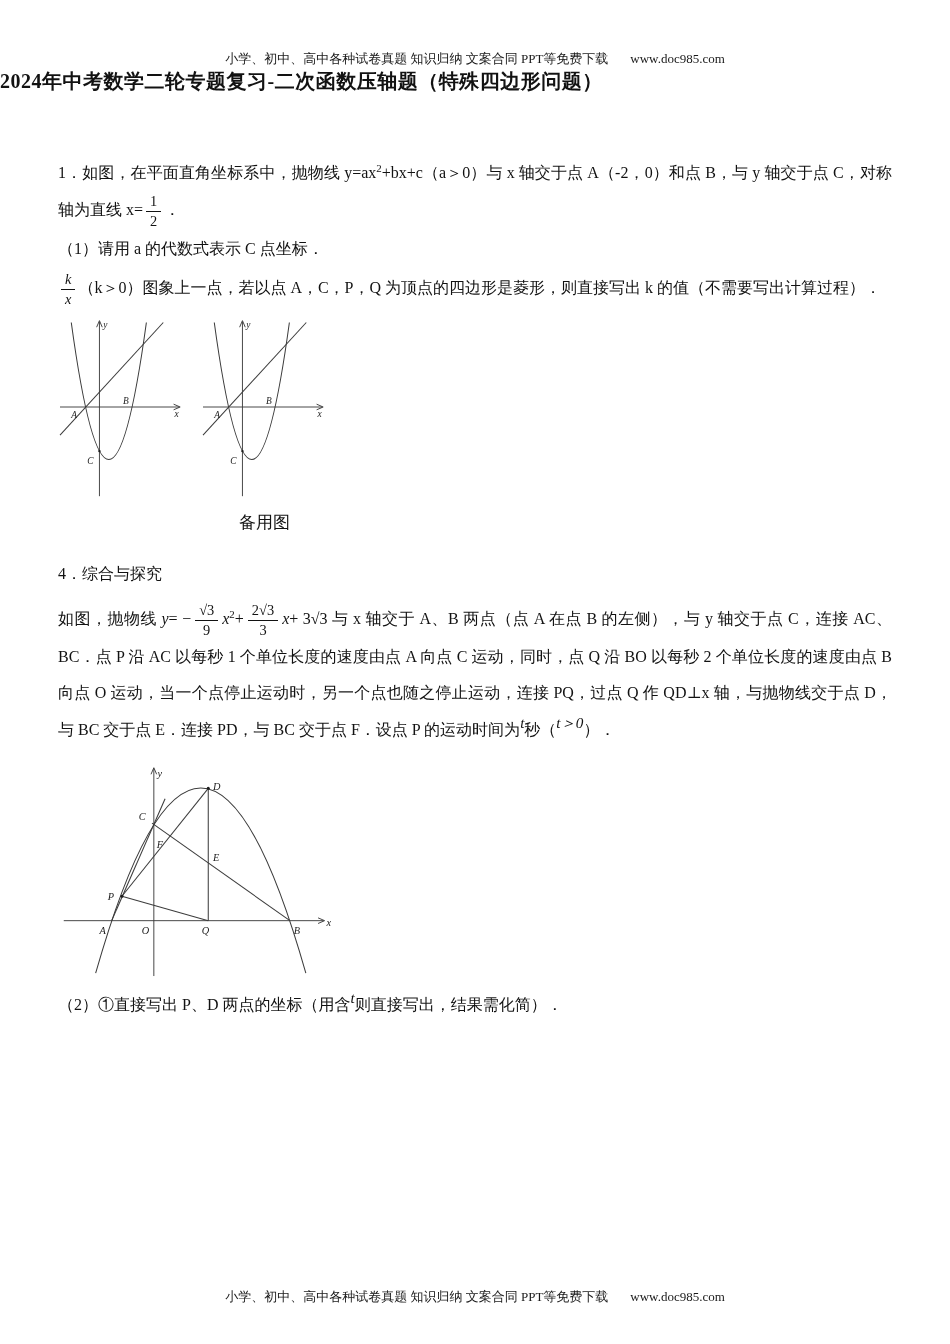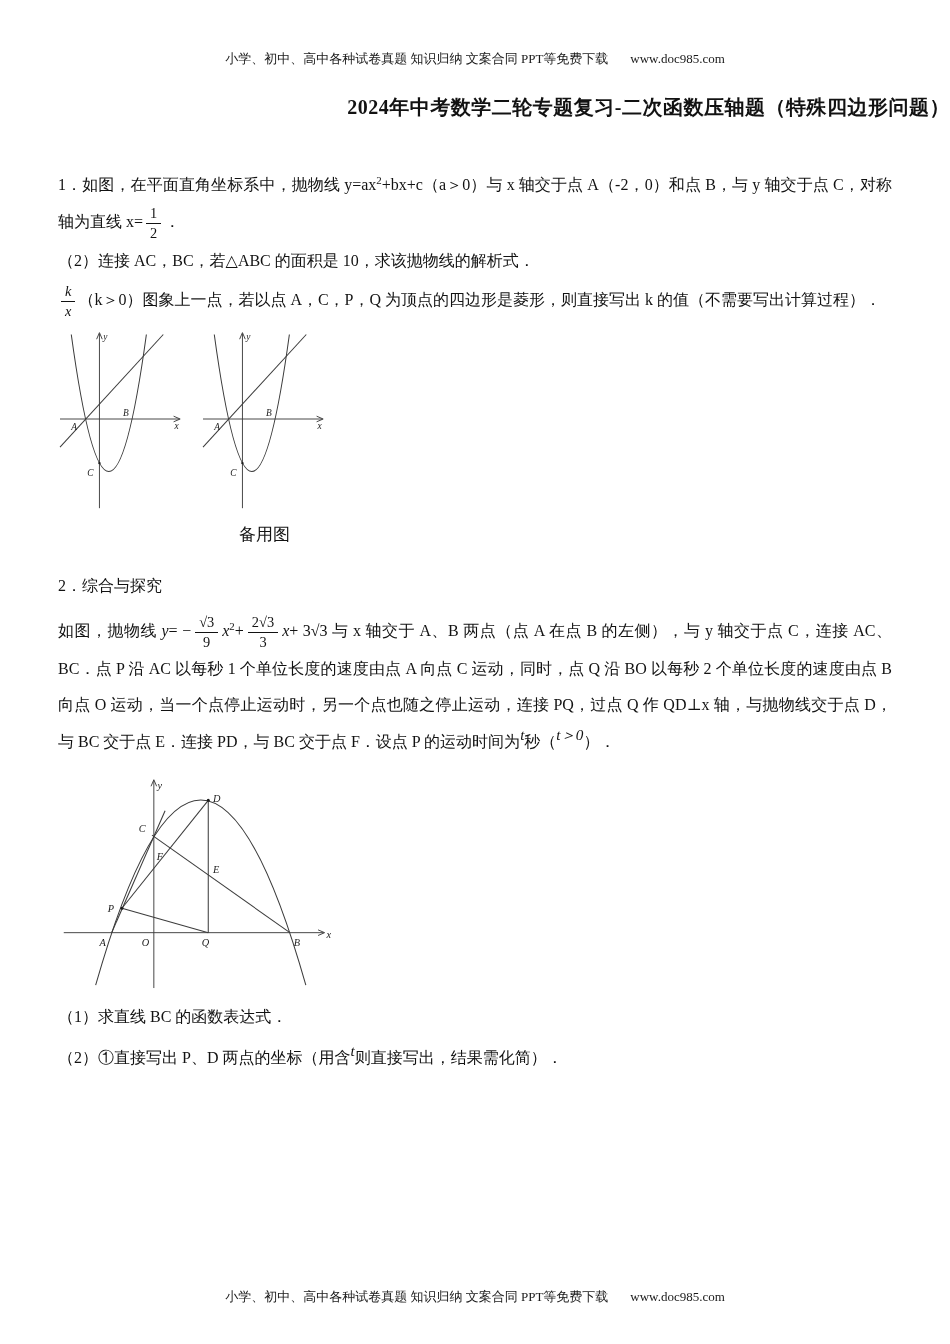--- a/index.html
+++ b/index.html
@@ -17,32 +17,31 @@
   .content { padding: 0 58px; }
   .doc-header {
     padding-top: 50px;
     text-align: center;
     font-size: 13px;
     color: #1a1a1a;
     white-space: nowrap;
   }
   .doc-header .url, .doc-footer .url { margin-left: 22px; }
   h1.doc-title {
-    margin-top: 26px;
-    text-align: right;
+    text-align: left;
     font-size: 20px;
     font-weight: bold;
     letter-spacing: 0.5px;
   }
   p.body-line {
     font-size: 16px;
     line-height: 2.3;
     text-align: justify;
   }
-  .p1-intro { margin-top: 46px; }
+  .p1-intro { margin-top: 60px; }
   .p1-q { margin-top: 2px; }
   .p2-heading { margin-top: 22px; }
   .p2-para { margin-top: 8px; line-height: 2.6; }
   .p2-q { margin-top: 4px; }
   .mi { font-style: italic; }
   sup { font-size: 0.68em; }
   .frac {
     display: inline-block;
     vertical-align: middle;
     text-align: center;
@@ -94,21 +93,21 @@
     <span>小学、初中、高中各种试卷真题 知识归纳 文案合同 PPT等免费下载</span><span class="url">www.doc985.com</span>
   </div>
 
   <h1 class="doc-title">2024年中考数学二轮专题复习-二次函数压轴题（特殊四边形问题）</h1>
 
   <div class="content">
 
     <section>
       <p class="body-line p1-intro"><span>1．如图，在平面直角坐标系中，抛物线 y=ax</span><sup>2</sup><span>+bx+c（a＞0）与 x 轴交于点 A（-2，0）和点 B，与 y 轴交于点 C，对称轴为直线 x=</span><span class="frac"><span class="num">1</span><span class="den">2</span></span><span>．</span></p>
 
-      <p class="body-line p1-q">（2）连接 AC，BC，若△ABC 的面积是 10，求该抛物线的解析式．</p>
+      <p class="body-line p1-q">（1）请用 a 的代数式表示 C 点坐标．</p>
 
       <p class="body-line p1-q"><span class="frac"><span class="num mi">k</span><span class="den mi">x</span></span><span>（k＞0）图象上一点，若以点 A，C，P，Q 为顶点的四边形是菱形，则直接写出 k 的值（不需要写出计算过程）．</span></p>
 
       <div class="figures1">
 
         <svg class="mini-graph" viewBox="0 0 135 196">
           <path class="axis" d="M 44 193 L 44 7"></path>
           <path class="axis" d="M 41 13 L 44 6 L 47 13"></path>
           <path class="axis" d="M 2 98 L 129 98"></path>
           <path class="axis" d="M 123 95 L 130 98 L 123 101"></path>
@@ -137,21 +136,21 @@
             <text class="fig-label" x="69" y="95">B</text>
             <text class="fig-label" x="31" y="159">C</text>
           </svg>
           <div class="fig-caption">备用图</div>
         </div>
 
       </div>
     </section>
 
     <section>
-      <p class="body-line p2-heading">2．综合与探究</p>
+      <p class="body-line p2-heading">4．综合与探究</p>
 
       <p class="body-line p2-para"><span>如图，抛物线</span>
         <span class="math-eq"><span class="mi">y</span><span>= −</span><span class="frac"><span class="num">√3</span><span class="den">9</span></span><span class="mi">x</span><sup>2</sup><span>+</span><span class="frac"><span class="num">2√3</span><span class="den">3</span></span><span class="mi">x</span><span>+ 3√3</span></span>
         <span>与 x 轴交于 A、B 两点（点 A 在点 B 的左侧），与 y 轴交于点 C，连接 AC、BC．点 P 沿 AC 以每秒 1 个单位长度的速度由点 A 向点 C 运动，同时，点 Q 沿 BO 以每秒 2 个单位长度的速度由点 B 向点 O 运动，当一个点停止运动时，另一个点也随之停止运动，连接 PQ，过点 Q 作 QD⊥x 轴，与抛物线交于点 D，与 BC 交于点 E．连接 PD，与 BC 交于点 F．设点 P 的运动时间为</span><span class="mi raised">t</span><span>秒（</span><span class="mi raised">t＞0</span><span>）．</span></p>
 
       
       <svg class="big-graph" viewBox="0 0 292 232">
         <path class="axis" d="M 100 229 L 100 8"></path>
         <path class="axis" d="M 97 14 L 100 7 L 103 14"></path>
         <path class="axis" d="M 4 170 L 281 170"></path>
@@ -170,21 +169,20 @@
         <text class="fig-label" x="42" y="184">A</text>
         <text class="fig-label" x="151" y="184">Q</text>
         <text class="fig-label" x="249" y="184">B</text>
         <text class="fig-label" x="84" y="63">C</text>
         <text class="fig-label" x="163" y="31">D</text>
         <text class="fig-label" x="163" y="106">E</text>
         <text class="fig-label" x="103" y="93">F</text>
         <text class="fig-label" x="51" y="148">P</text>
       </svg>
 
-      <p class="body-line p2-q">（1）求直线 BC 的函数表达式．</p>
       <p class="body-line p2-q"><span>（2）①直接写出 P、D 两点的坐标（用含</span><span class="mi raised">t</span><span>则直接写出，结果需化简）．</span></p>
     </section>
 
   </div>
 
   <div class="doc-footer">
     <span>小学、初中、高中各种试卷真题 知识归纳 文案合同 PPT等免费下载</span><span class="url">www.doc985.com</span>
   </div>
 
 </div>

